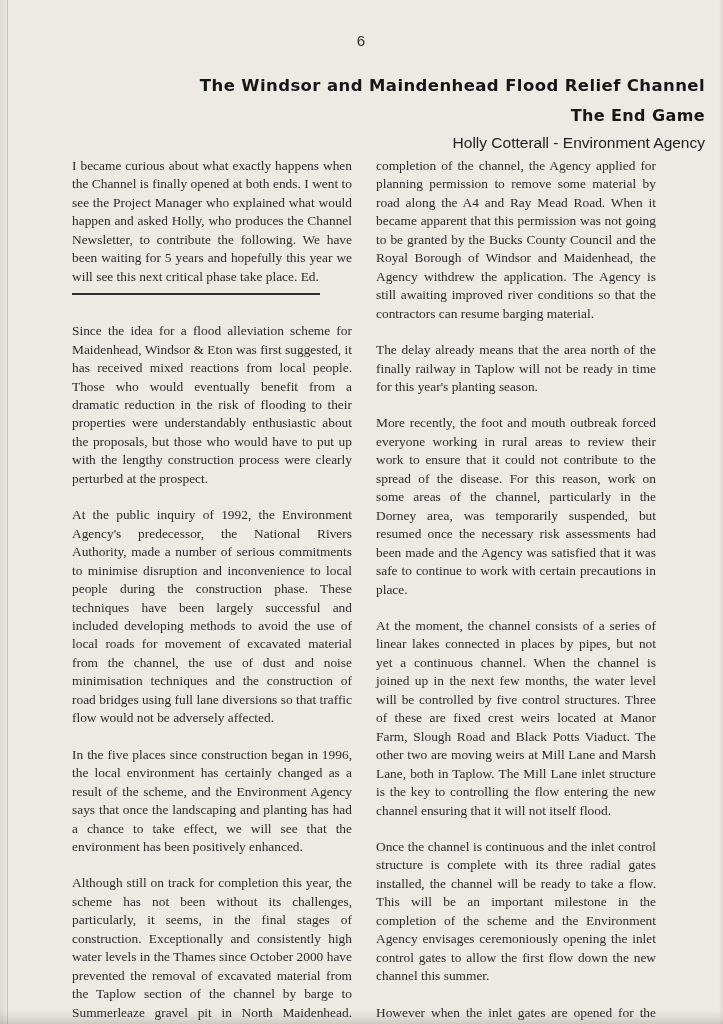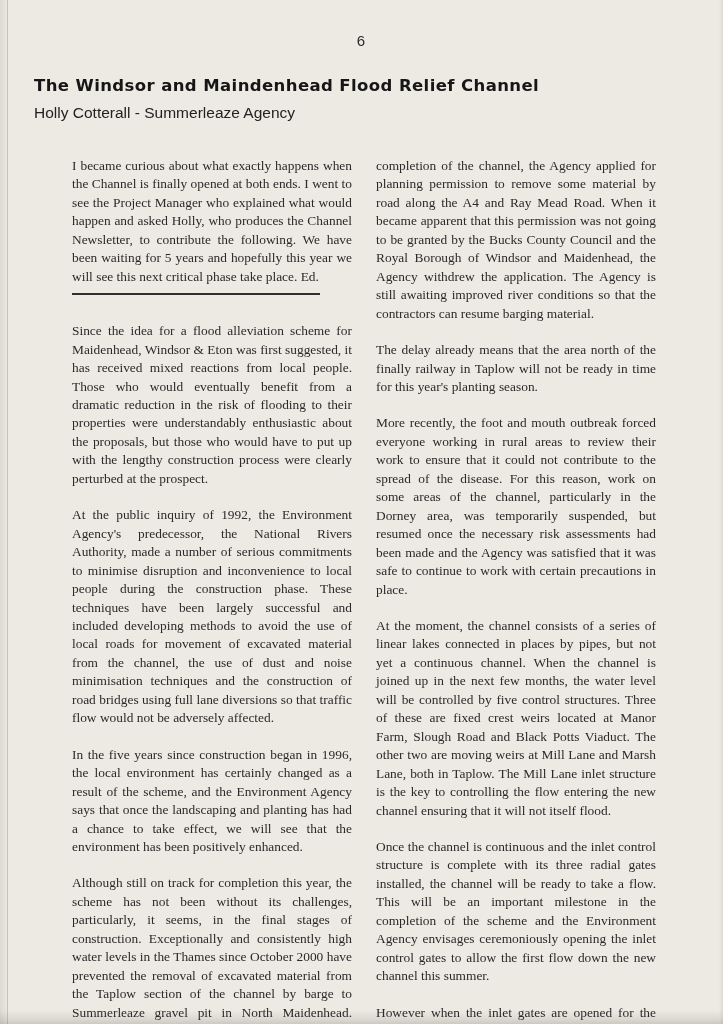--- a/index.html
+++ b/index.html
@@ -42,22 +42,22 @@
     top:32px;left:0;width:723px;
     text-align:center;
     font-family:"Liberation Sans", sans-serif;
     font-size:15px;
     color:var(--text);
     letter-spacing:1px;
   }
 
   .header{
     position:absolute;
-    top:78px;left:34px;width:655px;
-    text-align:left;
+    top:78px;left:50px;width:655px;
+    text-align:right;
     color:var(--title);
   }
   .title-line1{
     font-family:"DejaVu Sans", sans-serif;
     font-weight:bold;
     font-size:16.5px;
     letter-spacing:0.4px;
     line-height:1.0;
   }
   .title-line2{
@@ -108,31 +108,32 @@
 <div class="scan-page">
 
   <div class="edge-left"></div>
   <div class="edge-right"></div>
   <div class="edge-bottom"></div>
 
   <div class="page-number">6</div>
 
   <div class="header">
     <div class="title-line1">The Windsor and Maindenhead Flood Relief Channel</div>
-    <div class="byline">Holly Cotterall - Summerleaze Agency</div>
+    <div class="title-line2">The End Game</div>
+    <div class="byline">Holly Cotterall - Environment Agency</div>
   </div>
 
   <div class="columns">
     <div class="col">
       <p class="intro">I became curious about what exactly happens when the Channel is finally opened at both ends. I went to see the Project Manager who explained what would happen and asked Holly, who produces the Channel Newsletter, to contribute the following.  We have been waiting for 5 years and hopefully this year we will see this next critical phase take place. Ed.</p>
       <div class="intro-rule"></div>
       <div class="intro-gap"></div>
       <p>Since the idea for a flood alleviation scheme for Maidenhead, Windsor &amp; Eton was first suggested, it has received mixed reactions from local people. Those who would eventually benefit from a dramatic reduction in the risk of flooding to their properties were understandably enthusiastic about the proposals, but those who would have to put up with the lengthy construction process were clearly perturbed at the prospect.</p>
       <p>At the public inquiry of 1992, the Environment Agency's predecessor, the National Rivers Authority, made a number of serious commitments to minimise disruption and inconvenience to local people during the construction phase.  These techniques have been largely successful and included developing methods to avoid the use of local roads for movement of excavated material from the channel, the use of dust and noise minimisation techniques and the construction of road bridges using full lane diversions so that traffic flow would not be adversely affected.</p>
-      <p>In the five years since construction began in 1996, the local environment has certainly changed as a result of the scheme, and the Environment Agency says that once the landscaping and planting has had a chance to take effect, we will see that the environment has been positively enhanced.</p>
+      <p>In the five places since construction began in 1996, the local environment has certainly changed as a result of the scheme, and the Environment Agency says that once the landscaping and planting has had a chance to take effect, we will see that the environment has been positively enhanced.</p>
       <p>Although still on track for completion this year, the scheme has not been without its challenges,  particularly, it seems, in the final stages of construction. Exceptionally and consistently high water levels in the Thames since October 2000 have prevented the removal of excavated material from the Taplow section of the channel by barge to Summerleaze gravel pit in North Maidenhead.  Concerned by the possible delay this problem could pose for the</p>
     </div>
     <div class="col">
       <p>completion of the channel, the Agency applied for planning permission to remove some material by road along the A4 and Ray Mead Road.  When it became apparent that this permission was not going to be granted by the Bucks County Council and the Royal Borough of Windsor and Maidenhead, the Agency withdrew the application.  The Agency is still awaiting improved river conditions so that the contractors can resume barging material.</p>
       <p>The delay already means that the area north of the finally railway in Taplow will not be ready in time for this year's planting season.</p>
       <p>More recently, the foot and mouth outbreak forced everyone working in rural areas to review their work to ensure that it could not contribute to the spread of the disease.  For this reason, work on some areas of the channel, particularly in the Dorney area, was temporarily suspended, but resumed once the necessary risk assessments had been made and the Agency was satisfied that it was safe to continue to work with certain precautions in place.</p>
       <p>At the moment, the channel consists of a series of linear lakes connected in places by pipes, but not yet a continuous channel.  When the channel is joined up in the next few months, the water level will be controlled by five control structures.  Three of these are fixed crest weirs located at Manor Farm, Slough Road and Black Potts Viaduct.  The other two are moving weirs at Mill Lane and Marsh Lane, both in Taplow.  The Mill Lane inlet structure is the key to controlling the flow entering the new channel ensuring that it will not itself flood.</p>
       <p>Once the channel is continuous and the inlet control structure is complete with its three radial gates installed, the channel will be ready to take a flow. This will be an important milestone in the completion of the scheme and the Environment Agency envisages ceremoniously opening the inlet control gates to allow the first flow down the new channel this summer.</p>
       <p>However when the inlet gates are opened for the first time, don't expect too much.  There won't be a phenomenon like the Severn bore rushing down the</p>
     </div>

